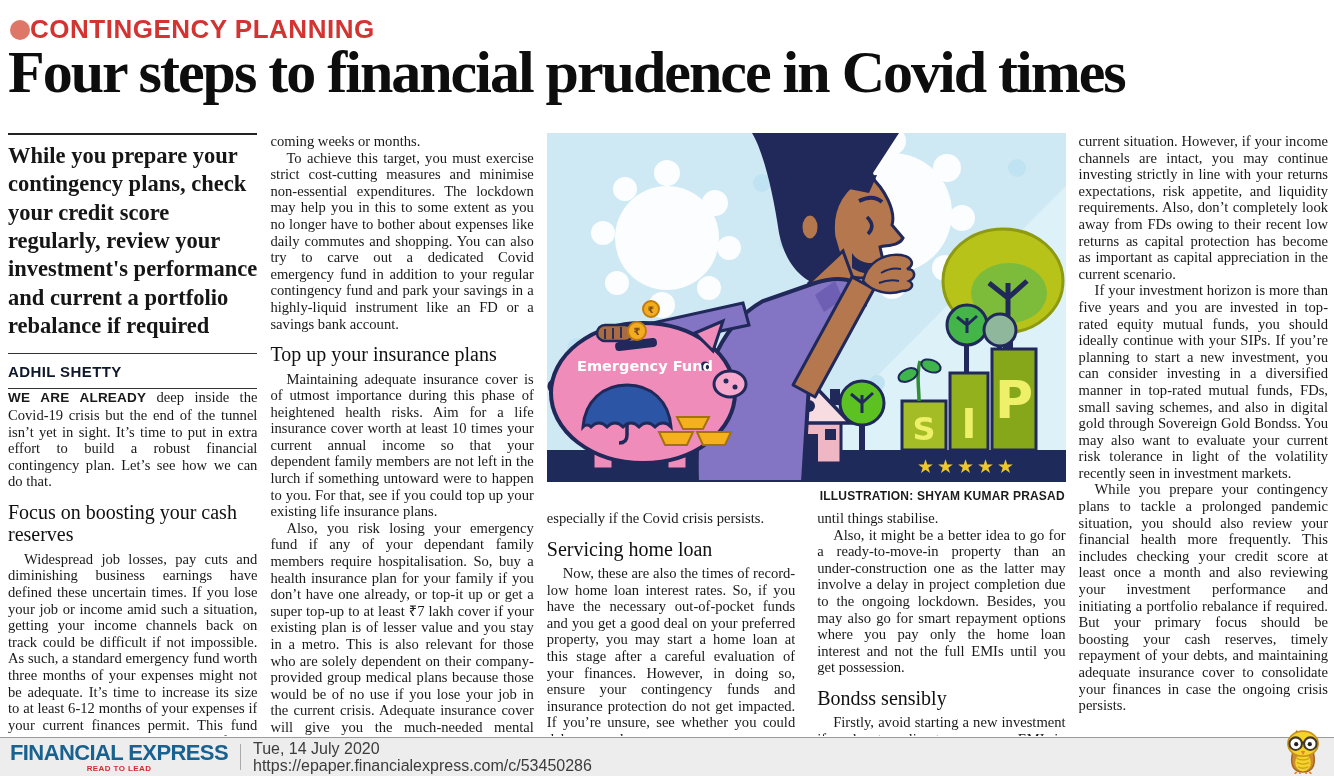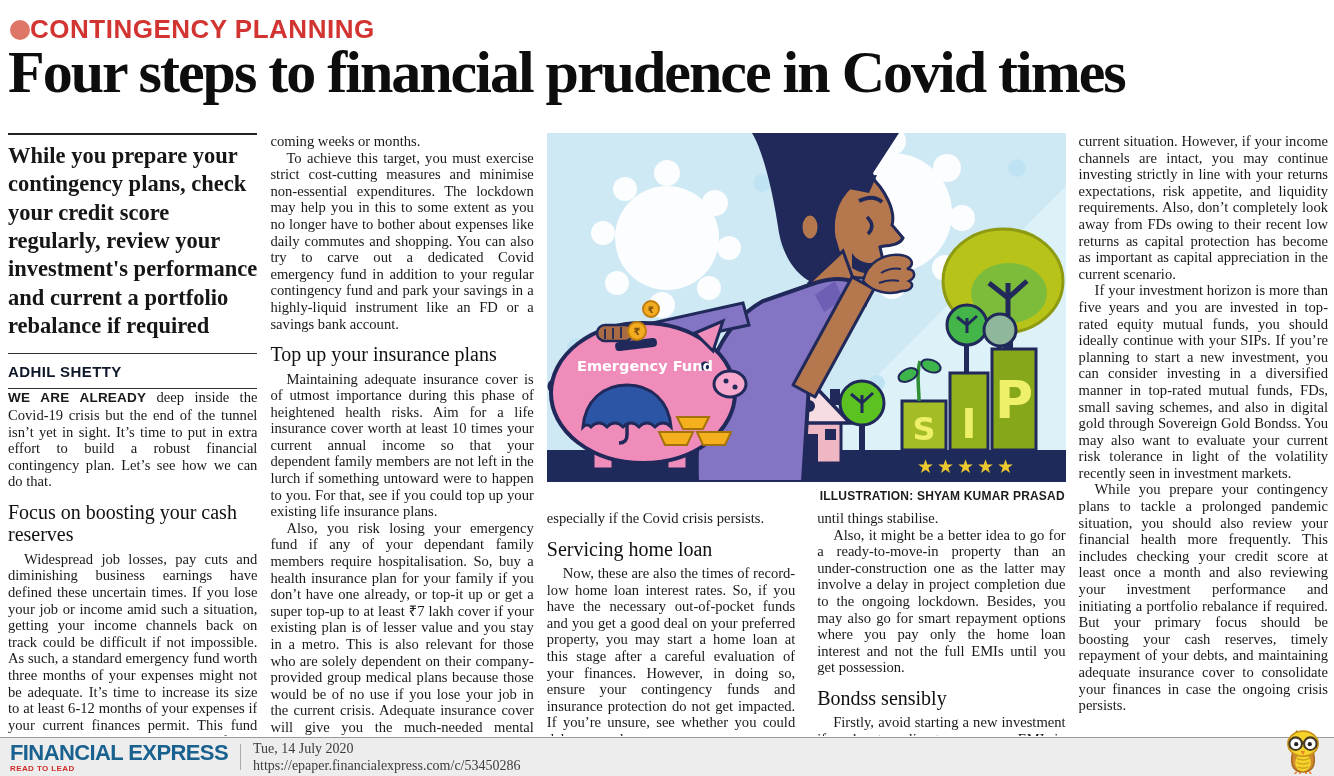--- a/index.html
+++ b/index.html
@@ -52,31 +52,31 @@
   .author-line{
     font-style:italic;font-weight:700;font-size:15.5px;color:#111;
     text-align:right;margin-top:20px;
   }
   
   .footer{
     position:absolute;left:0;right:0;bottom:0;height:39px;
     background:#ededed;border-top:1px solid #9a9a9a;
     display:flex;align-items:center;padding:0 10px;gap:12px;box-sizing:border-box;
   }
-  .brand{display:flex;flex-direction:column;align-items:flex-start;line-height:1;}
+  .brand{display:flex;flex-direction:column;align-items:center;line-height:1;}
   .brand-name{
     font-family:"Liberation Sans",sans-serif;font-weight:700;font-size:22px;
     color:#19618e;letter-spacing:-.6px;white-space:nowrap;
   }
   .brand-tagline{
     font-family:"Liberation Sans",sans-serif;font-weight:700;font-size:8px;
     color:#cf2e2c;letter-spacing:.4px;margin-top:1px;
   }
   .footer-divider{width:1px;height:26px;background:#aaaaaa;}
-  .footer-meta{font-family:Liberation Serif, serif;font-size:14px;line-height:17px;color:#3c3c3c;}
+  .footer-meta{font-family:Liberation Sans, sans-serif;font-size:16px;line-height:17px;color:#3c3c3c;}
   .footer-meta a{color:#3c3c3c;text-decoration:none;}
   .owl{margin-left:auto;margin-top:-8px;}
 </style>
 </head>
 <body>
 
 <div class="kicker">
   <span class="kicker-dot"></span>
   <span class="kicker-label">CONTINGENCY PLANNING</span>
 </div>

